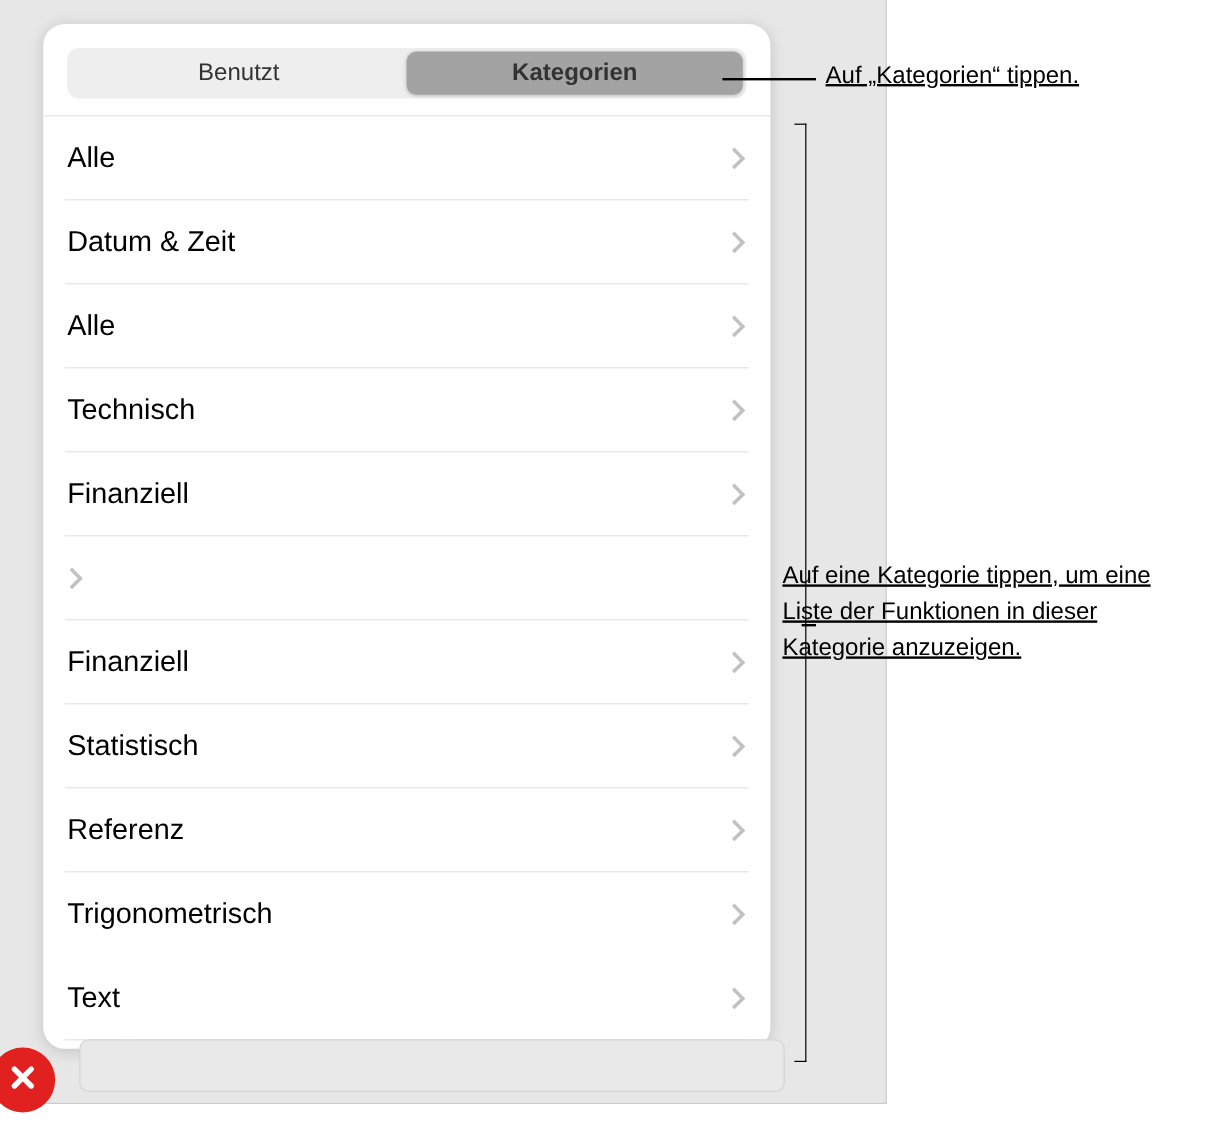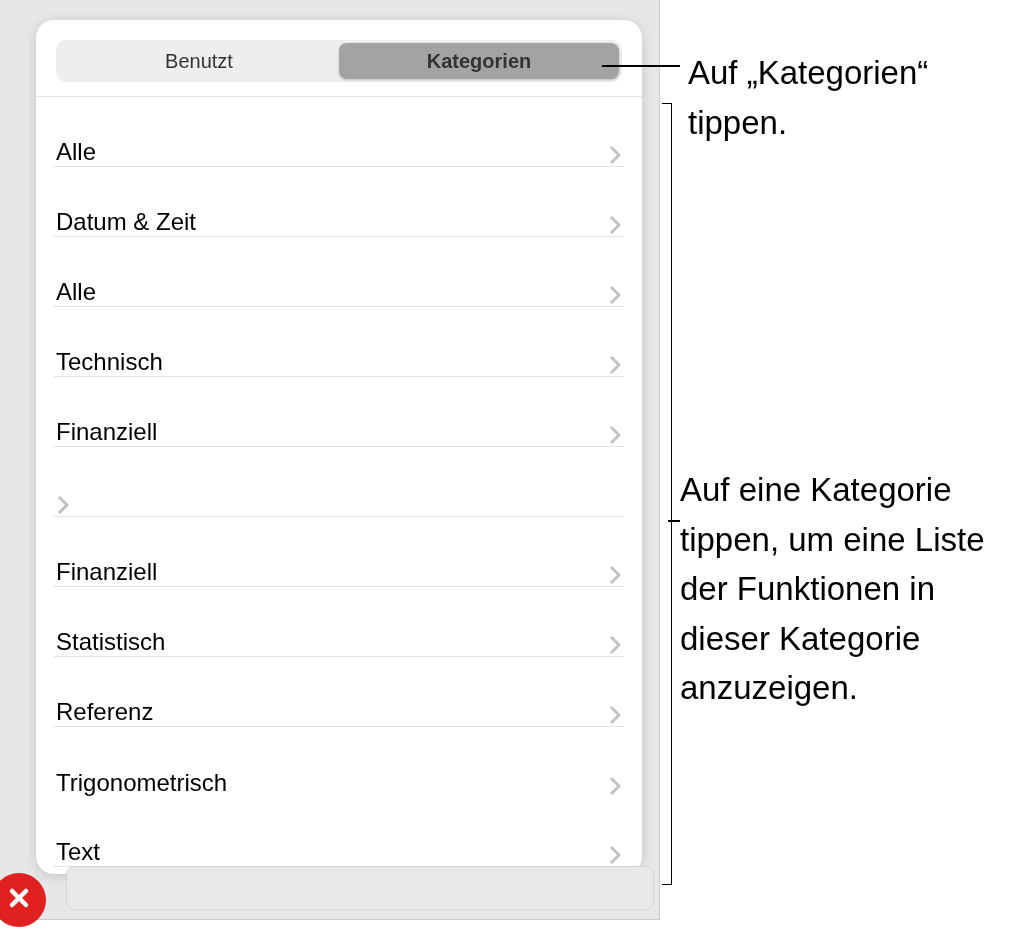--- a/index.html
+++ b/index.html
@@ -11,21 +11,21 @@
       font-family: -apple-system, BlinkMacSystemFont, "Helvetica Neue", Helvetica, Arial, sans-serif;
       background: #ffffff;
       width: 1016px;
       height: 936px;
       position: relative;
     }
     .app-container {
       position: absolute;
       top: 0;
       left: 0;
-      width: 660px;
+      width: 739px;
       height: 920px;
       background: #e7e7e8;
       border: 1px solid #cccccc;
       border-top: none;
       border-left: none;
     }
     .popover {
       position: absolute;
       top: 20px;
       left: 36px;
@@ -88,21 +88,21 @@
       margin: 0;
     }
     .category-list {
       padding: 0 18px;
       overflow-y: auto;
       height: calc(100% - 80px);
     }
     .category-item {
       display: flex;
       justify-content: space-between;
-      align-items: flex-end;
+      align-items: center;
       height: 70px;
       border-bottom: 1px solid #e3e3e3;
       cursor: pointer;
       padding: 0 2px;
     }
     .category-label {
       font-size: 24px;
       font-weight: 400;
       color: #000000;
     }
@@ -142,33 +142,34 @@
       cursor: pointer;
       transform: translate(-8px, 8px);
     }
     .close-button svg {
       stroke: #ffffff;
       stroke-width: 4.5;
       stroke-linecap: round;
     }
     .callout {
       position: absolute;
-      font-size: 33px;
+      font-size: 20px;
       font-weight: 400;
       color: #000000;
       line-height: 1.5;
+      text-decoration: underline;
     }
     .callout-1 {
       top: 48px;
       left: 688px;
       width: 320px;
     }
     .callout-2 {
       top: 465px;
-      left: 680px;
+      left: 652px;
       width: 310px;
     }
     .callout-line {
       position: absolute;
       background: #000000;
     }
     .callout-line-1 {
       top: 65px;
       left: 602px;
       width: 78px;

